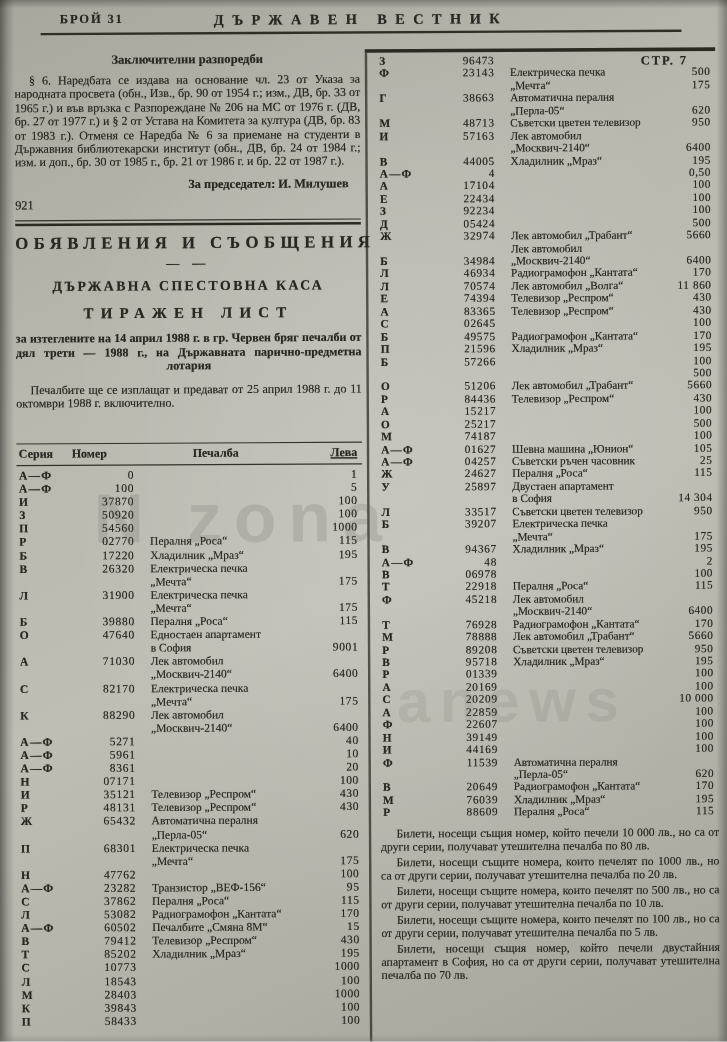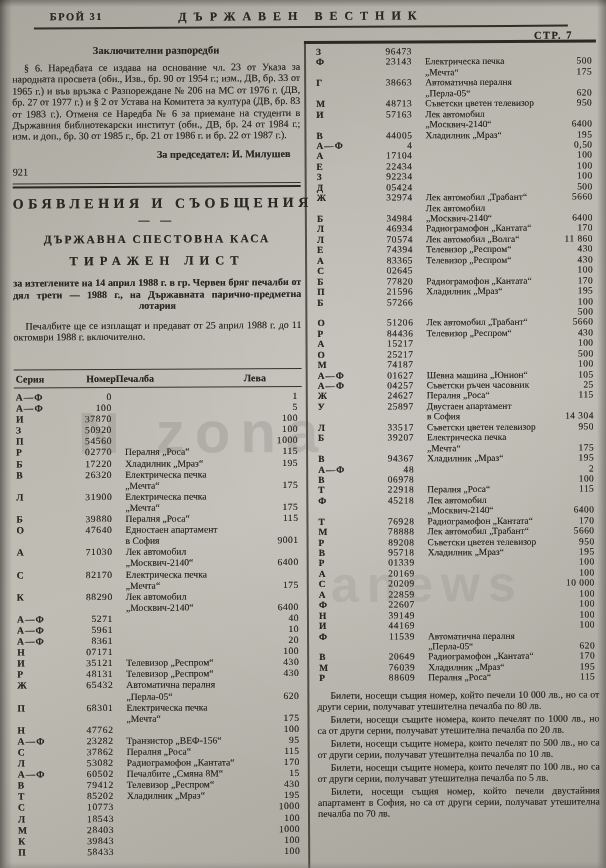--- a/index.html
+++ b/index.html
@@ -20,21 +20,21 @@
     background:linear-gradient(to left,rgba(35,33,29,.38),rgba(35,33,29,0));z-index:30;}
   .edge-top{position:absolute;left:0;top:0;width:606px;height:7px;
     background:linear-gradient(to bottom,rgba(35,33,29,.35),rgba(35,33,29,0));z-index:30;}
   .edge-bottom{position:absolute;left:0;bottom:0;width:606px;height:6px;
     background:linear-gradient(to top,rgba(120,117,110,.35),rgba(0,0,0,0));z-index:30;}
 
   
   .hdr-issue{position:absolute;left:52px;top:10px;font-weight:700;font-size:10.5px;letter-spacing:1.5px;}
   .hdr-title{position:absolute;left:0;top:9px;width:606px;text-align:center;font-weight:700;font-size:12px;letter-spacing:7px;}
   .rule-a{position:absolute;left:36px;top:26px;width:534px;height:2px;background:#312e28;}
-  .hdr-page{position:absolute;left:536px;top:31px;font-weight:700;font-size:10.5px;letter-spacing:1.5px;}
+  .hdr-page{position:absolute;left:536px;top:47px;font-weight:700;font-size:10.5px;letter-spacing:1.5px;}
   .rule-b{position:absolute;left:306px;top:41px;width:292px;height:3px;background:#2c2923;}
   .divider-v{position:absolute;left:306px;top:44px;width:1.6px;height:824px;background:rgba(44,41,35,.75);}
 
   
   .col-left{position:absolute;left:14px;top:44px;width:288px;height:824px;}
   .col-right{position:absolute;left:316px;top:44px;width:282px;height:824px;}
 
   .closing-h{font-weight:700;font-size:10.5px;text-align:center;margin:0 0 6px 0;}
   .closing-body{font-size:10px;line-height:11.4px;text-align:justify;margin:0;text-indent:12px;}
   .signature{font-size:10.3px;font-weight:700;text-align:right;padding-right:10px;margin-top:7px;}
@@ -44,23 +44,23 @@
   .sec-title{font-weight:700;font-size:14px;letter-spacing:4.5px;text-align:center;margin:8px 0 0 0;white-space:nowrap;}
   .dash-div{text-align:center;font-weight:700;font-size:11px;letter-spacing:4px;margin:2px 0 0 0;}
   .org{font-weight:700;font-size:11.5px;letter-spacing:2px;text-align:center;margin:7px 0 0 0;}
   .doc-title{font-weight:700;font-size:12.5px;letter-spacing:6px;text-align:center;margin:9px 0 0 0;}
   .subtitle{font-weight:700;font-size:10px;line-height:11.4px;text-align:justify;text-align-last:center;margin:8px 0 0 0;}
   .payout{font-size:10px;line-height:11.4px;text-align:justify;text-indent:12px;margin:8px 0 0 0;}
 
   .thead-wrap{position:absolute;left:0;top:318px;width:288px;}
   .thead{display:flex;font-weight:700;font-size:10px;padding:3px 0 2px 0;}
   .th-s{width:44px;padding-left:2px;}
-  .th-n{width:56px;text-align:right;}
-  .th-p{flex:1;}
-  .th-v{width:54px;padding-right:4px;}
+  .th-n{width:56px;}
+  .th-p{flex:1;text-align:center;}
+  .th-v{width:54px;text-align:right;padding-right:4px;text-decoration:underline;}
 
   .ltable{position:absolute;left:0;top:346px;width:288px;}
   .rtable{position:absolute;left:0;top:3px;width:282px;}
   .trow{display:flex;align-items:baseline;white-space:nowrap;}
   .ltable .trow{height:11.1px;font-size:9.6px;}
   .rtable .trow{height:10.45px;font-size:9.4px;}
   .c-s{width:40px;padding-left:2px;letter-spacing:1px;font-weight:700;}
   .c-n{width:56px;text-align:right;letter-spacing:.6px;}
   .c-p{flex:1;padding-left:13px;overflow:visible;}
   .c-v{width:54px;text-align:right;padding-right:4px;letter-spacing:.5px;}
@@ -562,21 +562,21 @@
 
         <div class="trow">
           <span class="c-s">С</span>
           <span class="c-n">02645</span>
           <span class="c-p"></span>
           <span class="c-v">100</span>
         </div>
 
         <div class="trow">
           <span class="c-s">Б</span>
-          <span class="c-n">77820</span>
+          <span class="c-n">49575</span>
           <span class="c-p">Радиограмофон „Кантата“</span>
           <span class="c-v">170</span>
         </div>
 
         <div class="trow">
           <span class="c-s">П</span>
           <span class="c-n">21596</span>
           <span class="c-p">Хладилник „Мраз“</span>
           <span class="c-v">195</span>
         </div>

